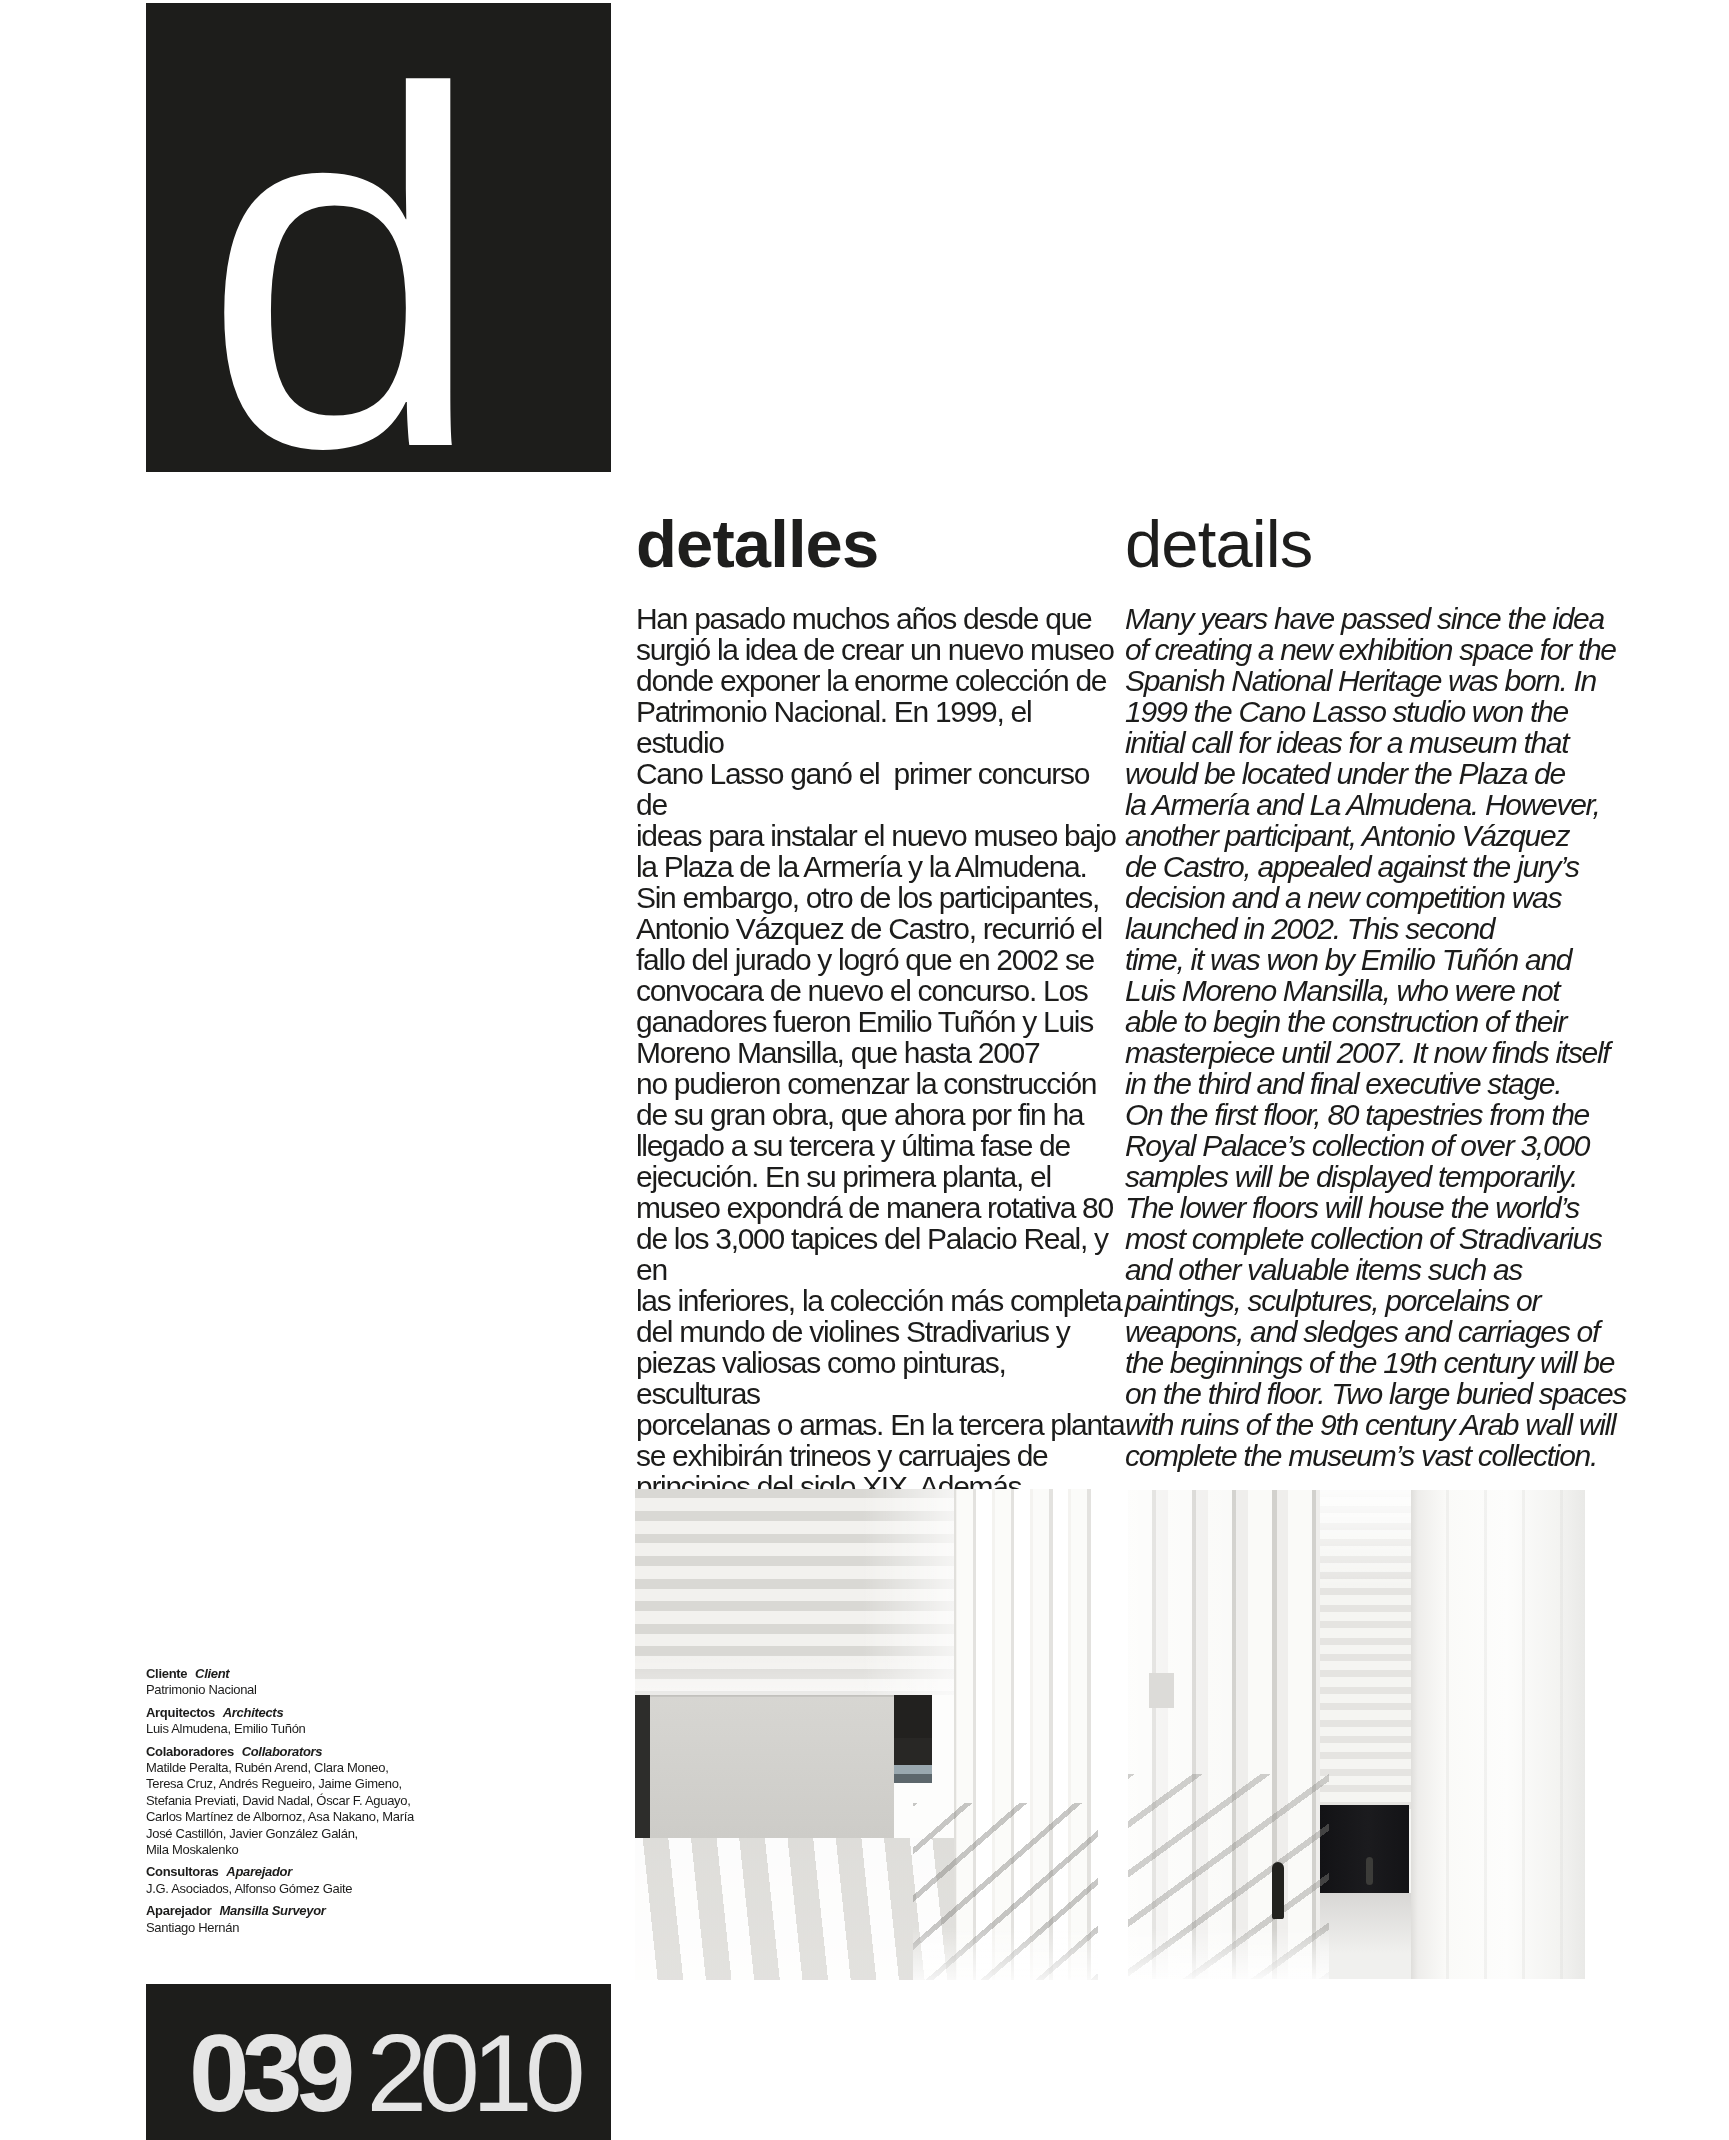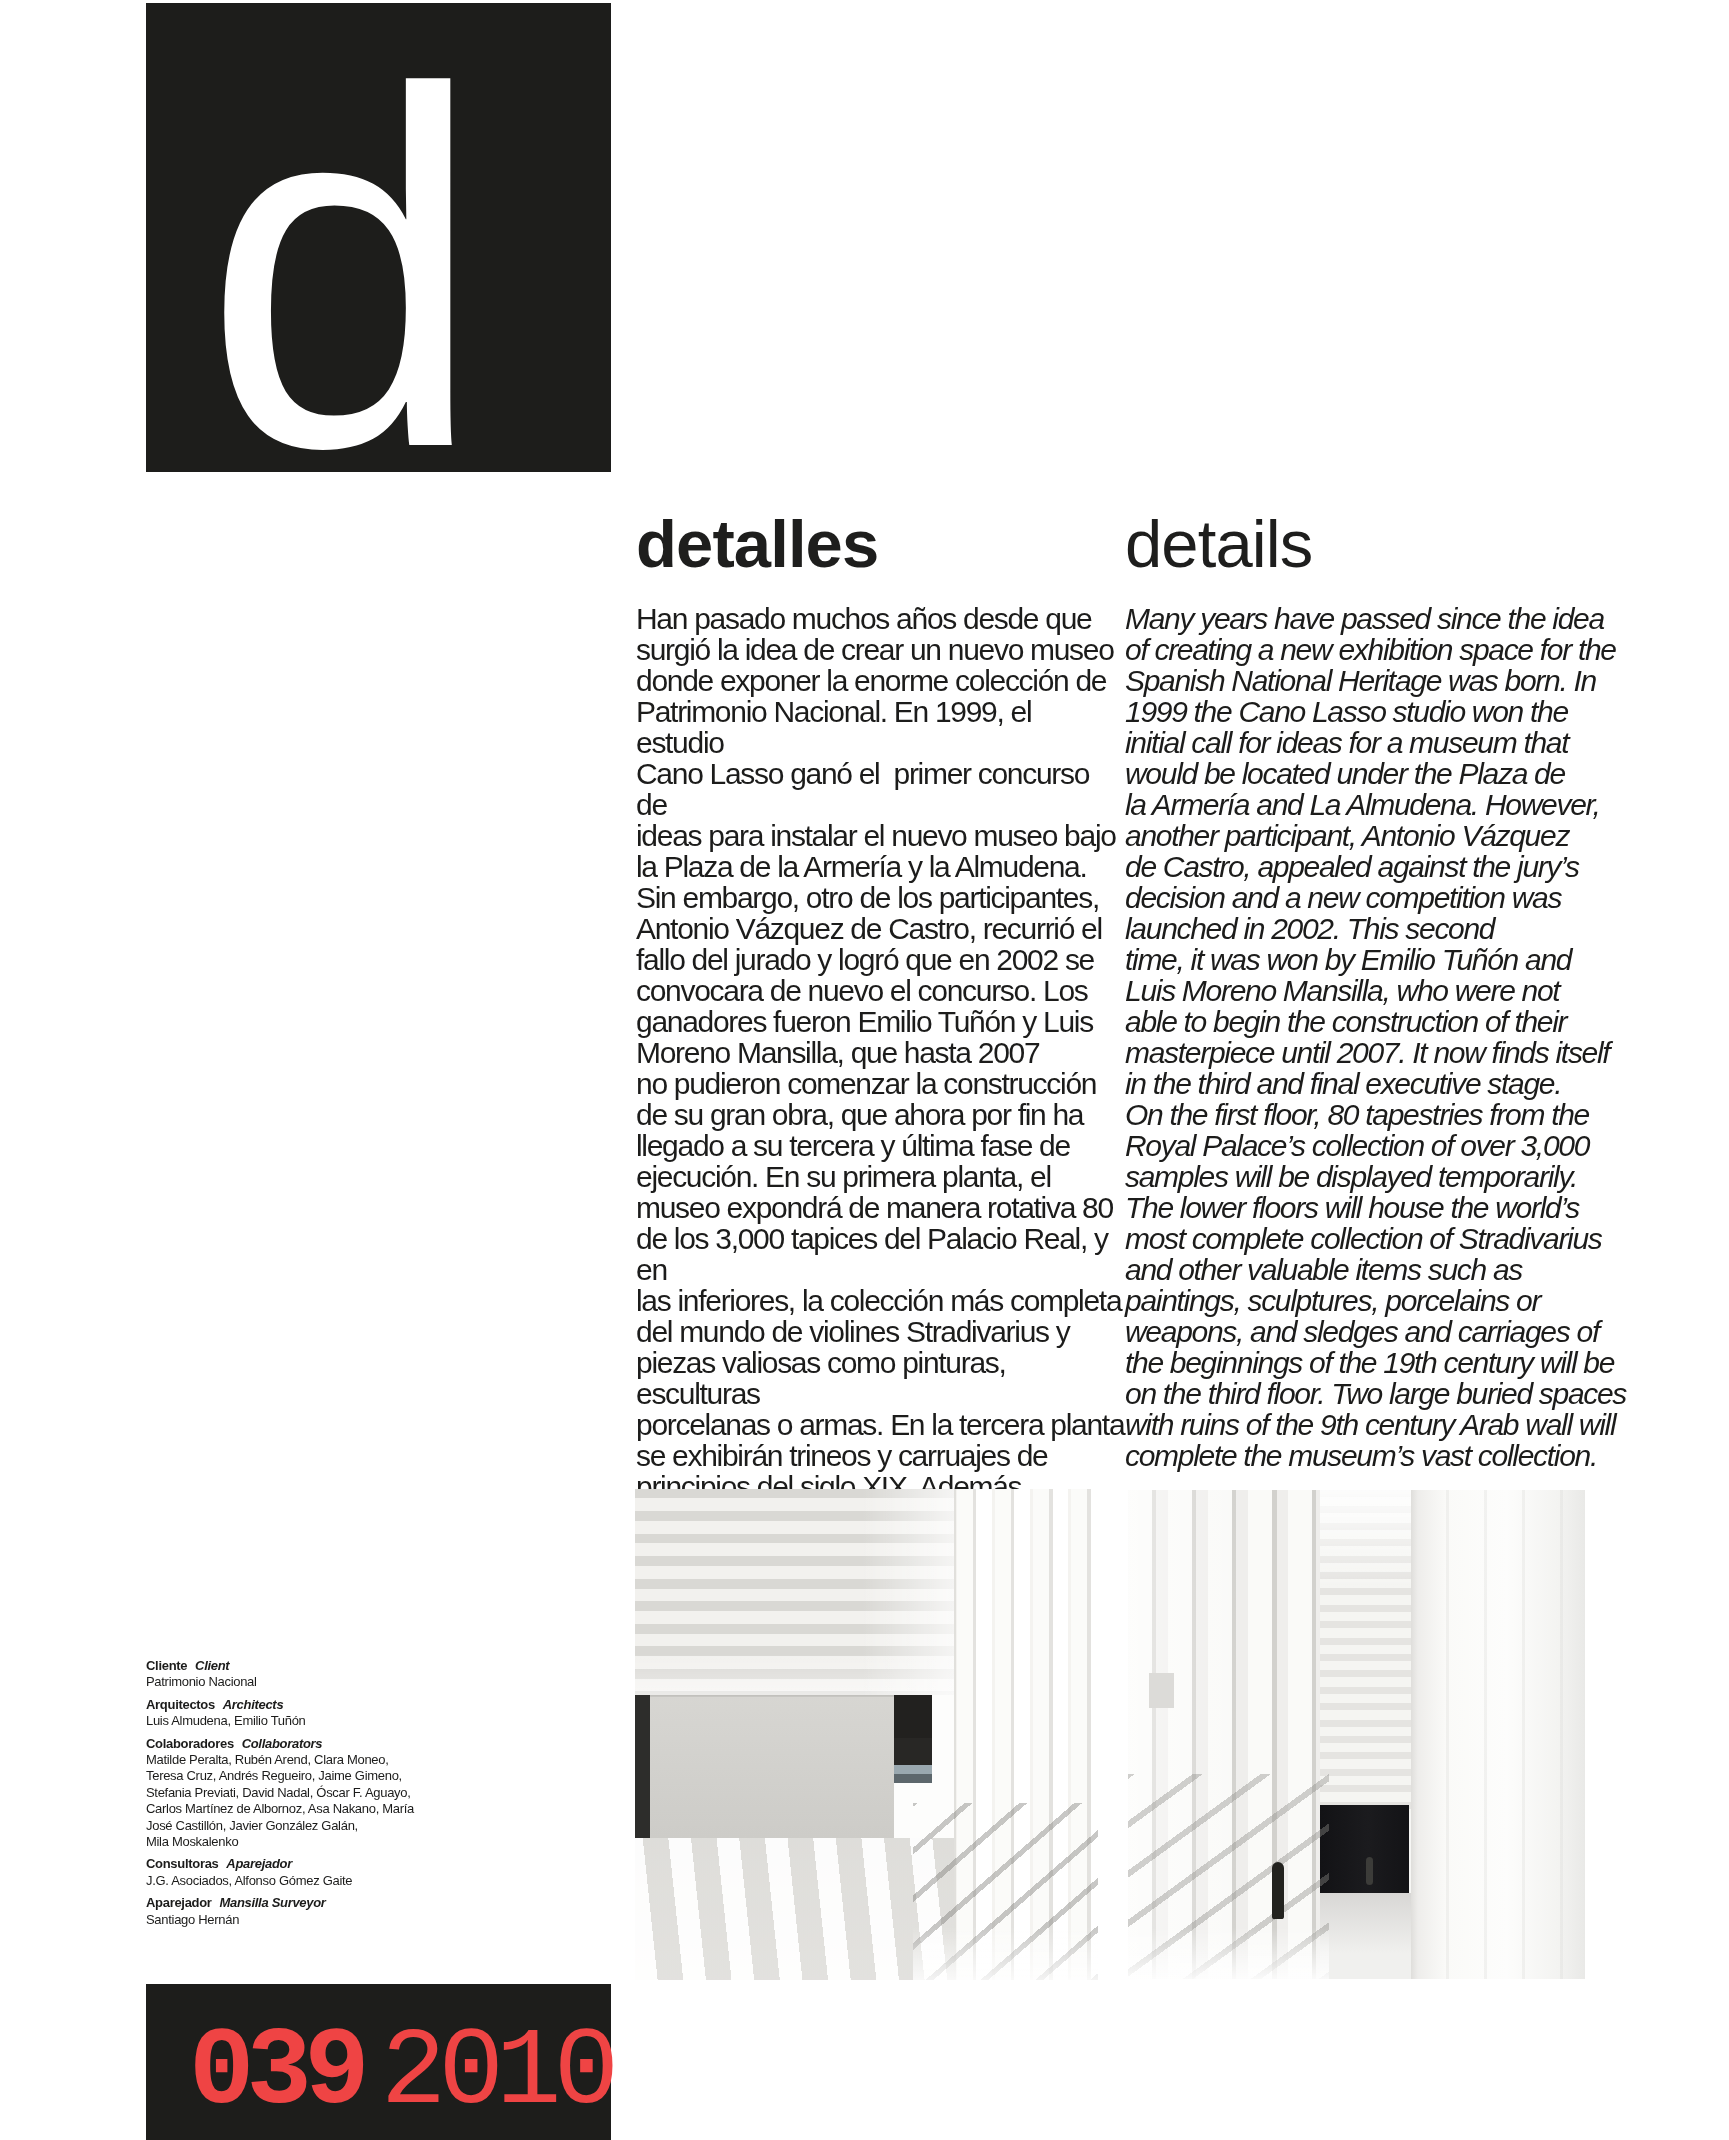--- a/index.html
+++ b/index.html
@@ -20,21 +20,21 @@
   
   .col { top:603px; font-size:30px; line-height:31px; letter-spacing:-1.3px;
          white-space:pre-wrap; color:#1c1c1b; }
   .col.es { left:636px; width:489px; }
   .col.en { left:1125px; width:506px; font-style:italic; }
 
   
   .credits { left:146px; top:1654px; width:415px; font-size:13px; line-height:16.4px;
              letter-spacing:-0.3px; color:#1c1c1b; }
   .credit-group { margin-top:6px; }
-  .credit-group:first-child { margin-top:4px; }
+  .credit-group:first-child { margin-top:12px; }
   .credit-label { font-weight:700; }
   .credit-label .lab-en { font-style:italic; margin-left:7.8px; }
   .credit-names { white-space:pre-wrap; }
 
   
   .photo { overflow:hidden; background:#f5f4f2; }
   .photo > div { position:absolute; }
   .photo1 { left:635px; top:1489px; width:463px; height:491px; }
   .photo2 { left:1128px; top:1490px; width:457px; height:489px; }
 
@@ -87,21 +87,21 @@
     border-radius:6px 6px 2.6px 2.6px; }
   .p2-person2 { left:52%; top:75%; width:7px; height:28px; background:#3c3c39; border-radius:3.5px; }
   .p2-rightcol { left:62%; top:0; width:38%; height:100%;
     background:
       repeating-linear-gradient(to right, rgba(255,255,255,0) 0 35px, rgba(210,210,207,0.25) 35px 38px),
       linear-gradient(to right,#dfdedb 0,#eeedeb 4%,#fafaf8 20%,#fdfdfc 55%,#f3f3f1 85%,#e9e9e7 100%); }
 
   
   .footer-bar { left:146px; top:1984px; width:465px; height:157px; background:#1d1d1b; }
   .footer-text { position:absolute; left:43px; top:35px; font-size:109px; line-height:1;
-                 color:#ef4444; letter-spacing:-7.8px; white-space:nowrap;font-family:Liberation Mono, monospace; }
+                 color:#e5e5e5; letter-spacing:-7.8px; white-space:nowrap; }
   .footer-text .issue { font-weight:700; }
   .footer-text .year { font-weight:400; margin-left:19px; }
 </style>
 </head>
 <body>
 
 <div class="page">
 
   <div class="abs logo-box">
     <span class="logo-d">d</span>

